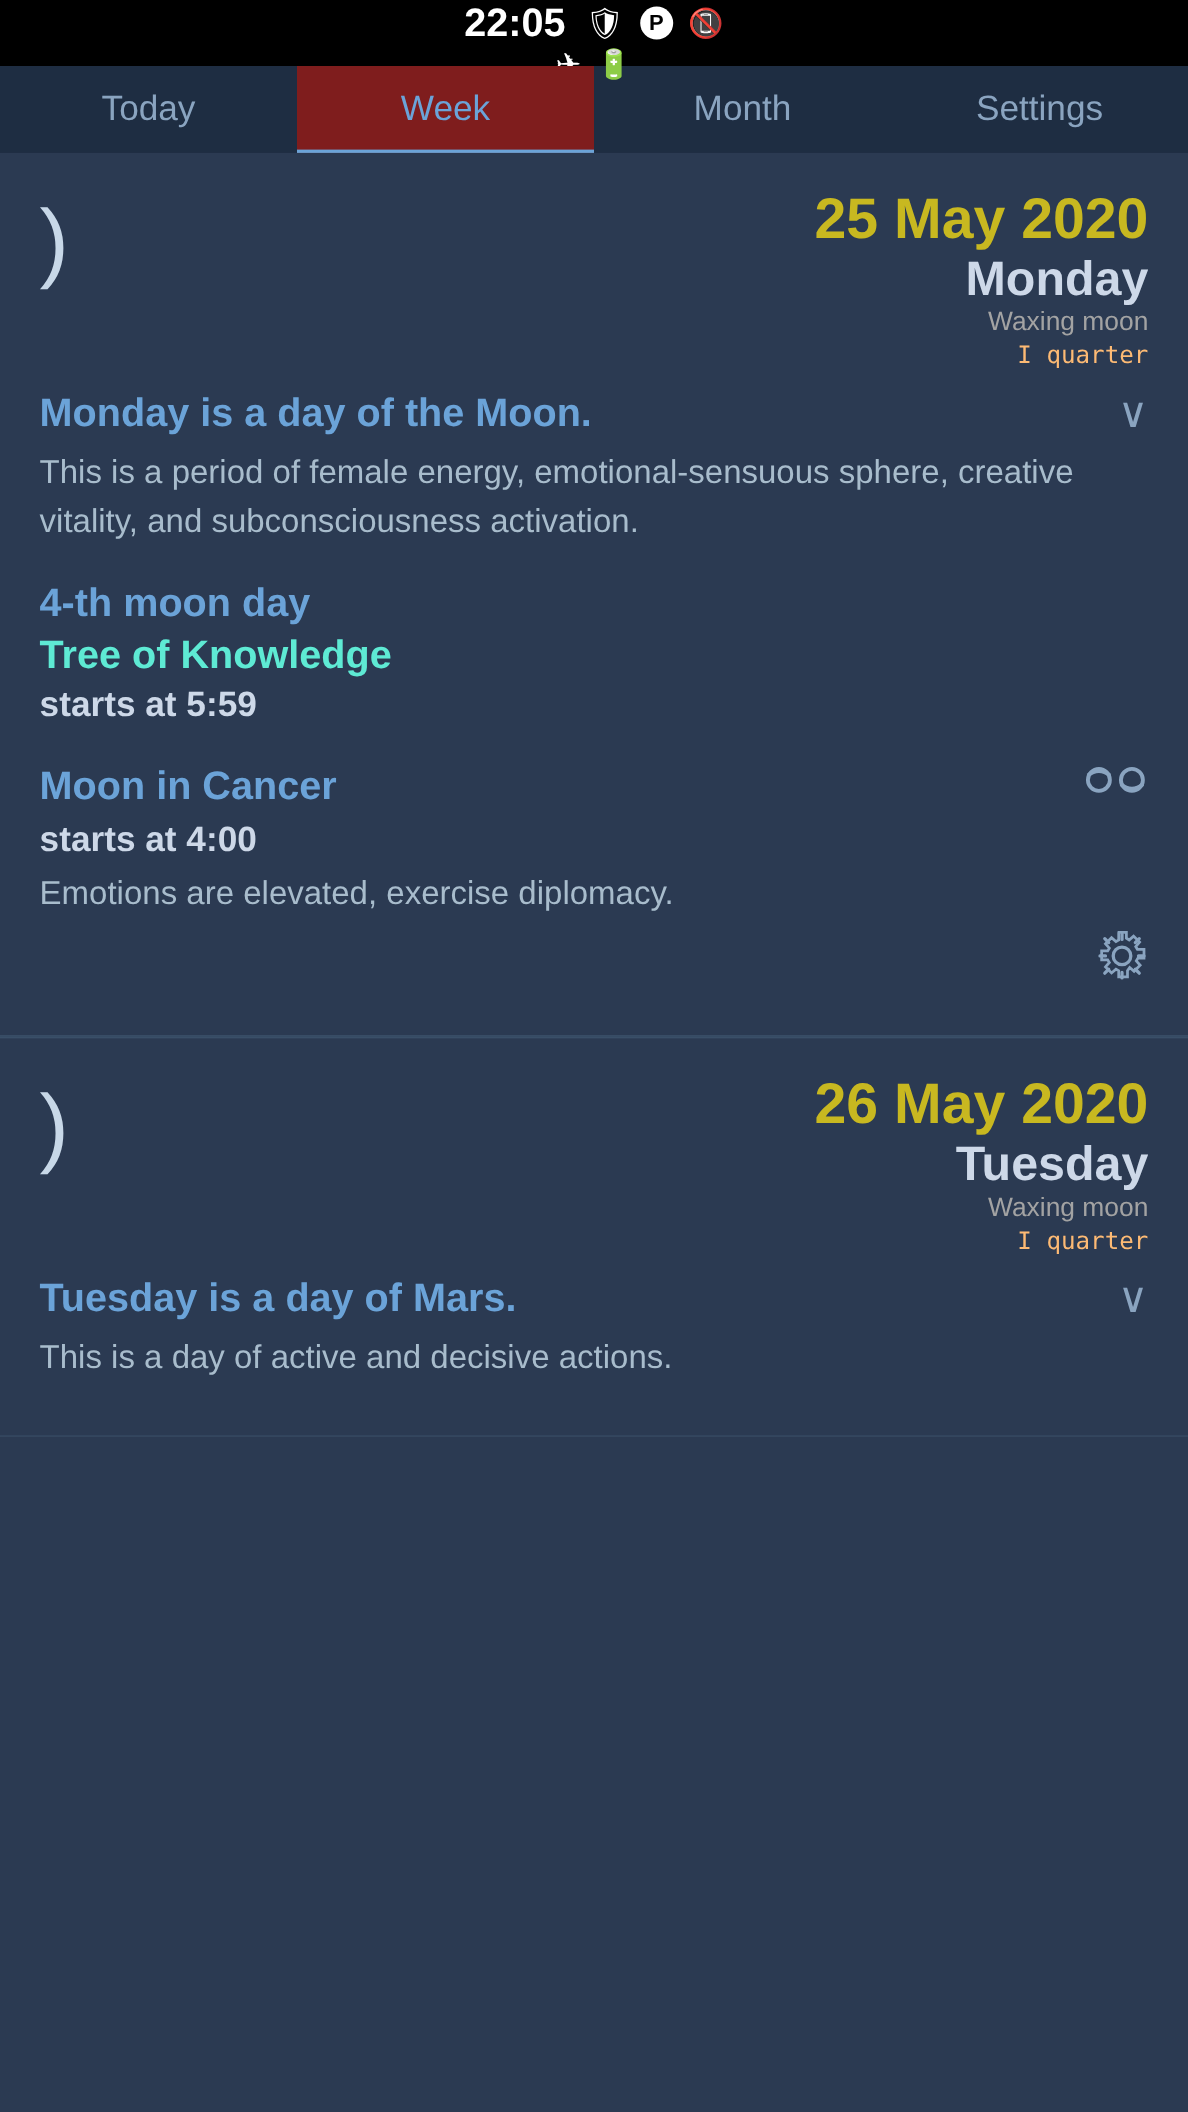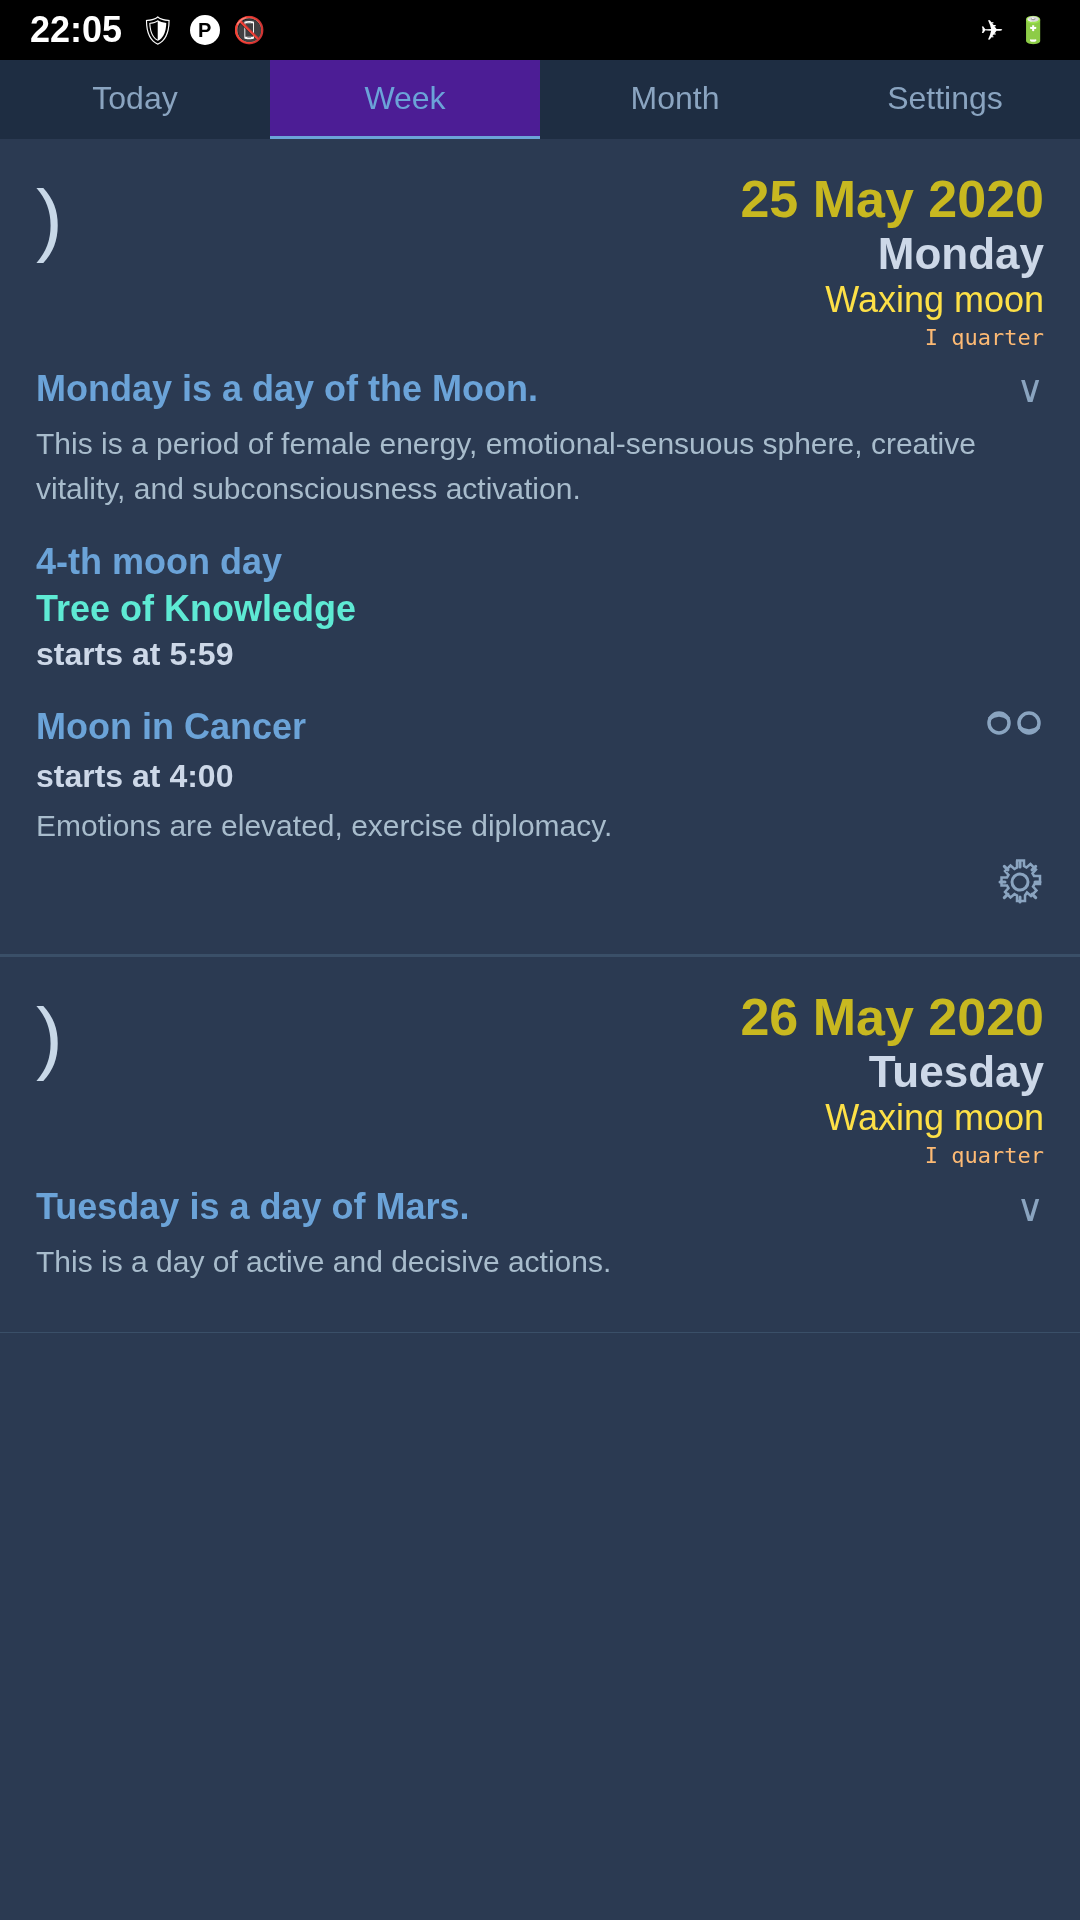--- a/index.html
+++ b/index.html
@@ -14,20 +14,21 @@
     }
 
     
     .status-bar {
       background: #000;
       height: 60px;
       display: flex;
       align-items: center;
       justify-content: space-between;
       padding: 0 30px;
+      flex-direction: column;
     }
     .status-time {
       color: #fff;
       font-size: 36px;
       font-weight: bold;
     }
     .status-icons-left {
       display: flex;
       align-items: center;
       gap: 14px;
@@ -58,21 +59,21 @@
       flex: 1;
       display: flex;
       align-items: center;
       justify-content: center;
       font-size: 32px;
       color: #8aa4c0;
       cursor: pointer;
       border-bottom: 3px solid transparent;
     }
     .tab-item.active {
-      background: #4c1d95;
+      background: #7f1d1d;
       color: #6ba3d8;
       border-bottom: 3px solid #6ba3d8;
       text-align: center;
     }
 
     
     .day-card {
       padding: 30px 36px 20px 36px;
       border-bottom: 1px solid #3a4f68;
     }
@@ -96,22 +97,22 @@
       font-size: 52px;
       font-weight: bold;
       color: #c8b820;
     }
     .day-name {
       font-size: 44px;
       color: #cdd8e8;
       font-weight: bold;
     }
     .moon-phase-label {
-      font-size: 36px;
-      color: #fde047;
+      font-size: 24px;
+      color: #a3a3a3;
     }
     .moon-quarter {
       font-size: 22px;
       color: #fdba74;
       font-family: monospace;
       margin-top: 4px;
     }
 
     
     .section {

